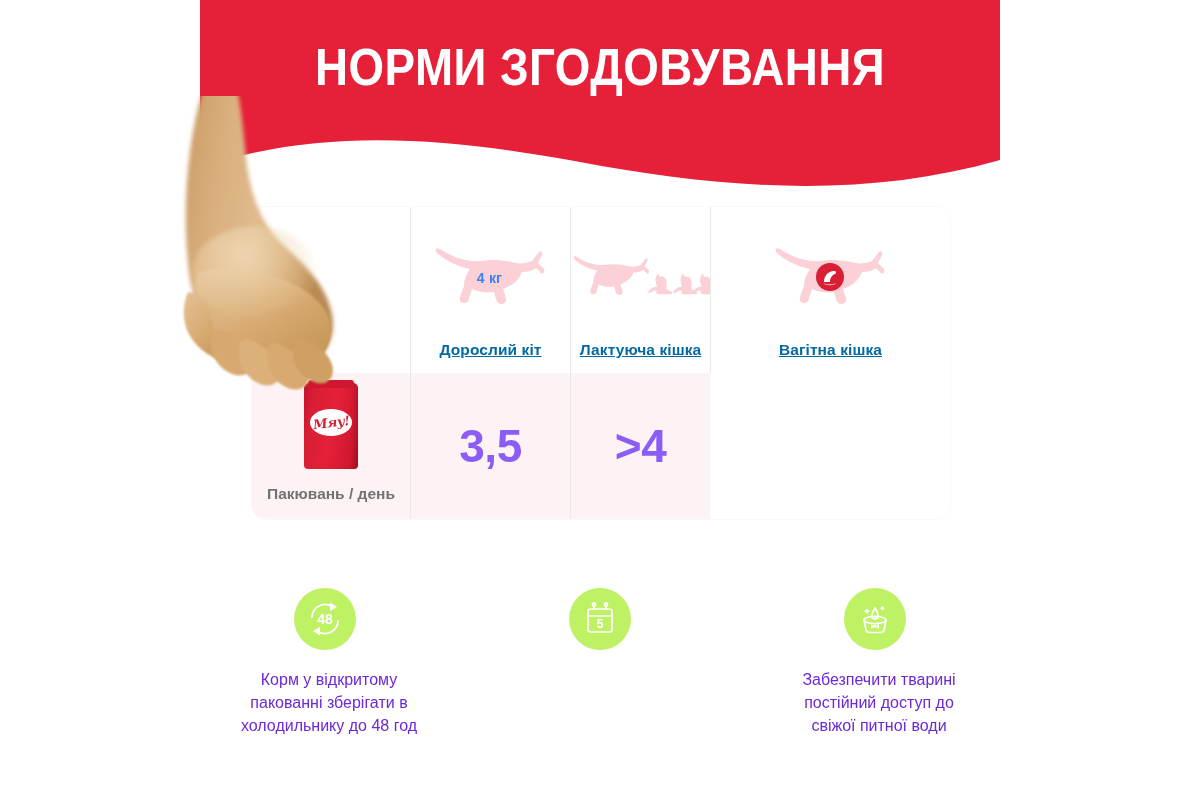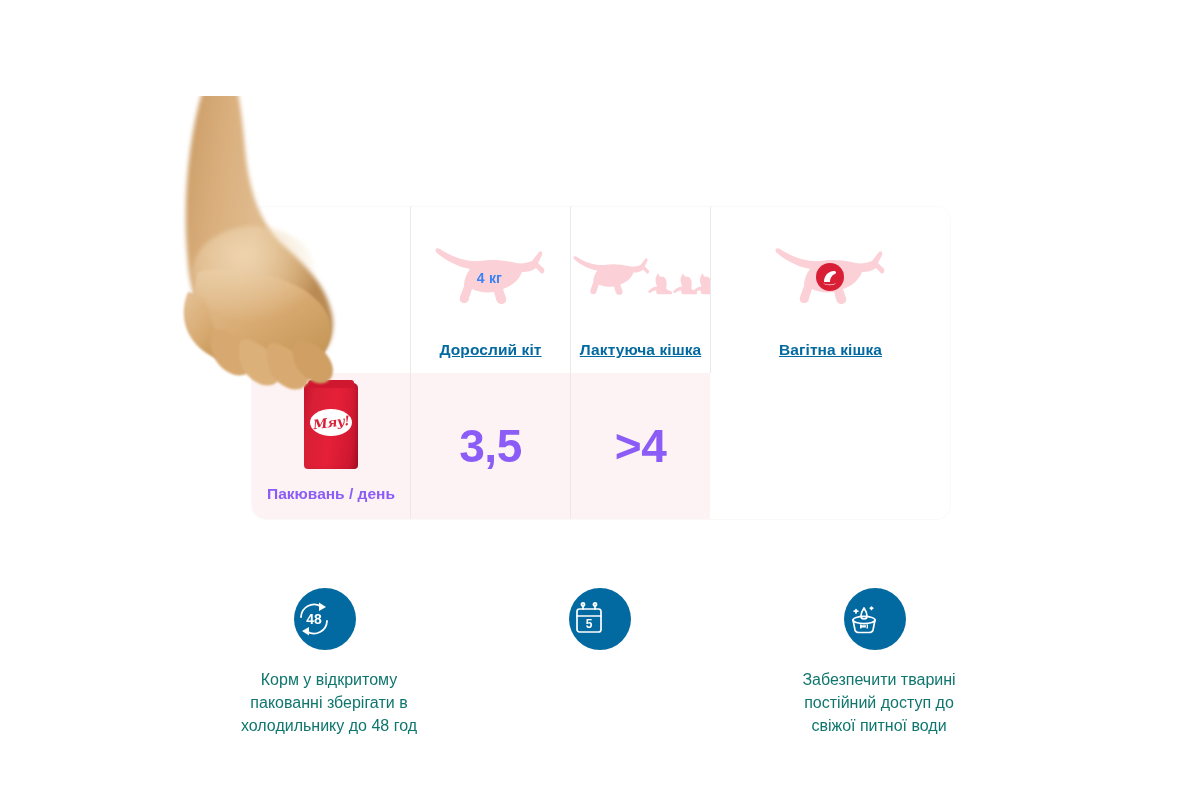--- a/index.html
+++ b/index.html
@@ -114,21 +114,21 @@
     align-items: center;
     justify-content: center;
     height: 100%;
     padding-bottom: 0;
   }
   .cell.data.value-cell { justify-content: center; padding-bottom: 0; }
 
   .pack-label {
     font-size: 15.5px;
     font-weight: bold;
-    color: #8b5cf6;
+    color: #737373;
     text-align: center;
     line-height: 1.35;
     margin-top: 4px;
   }
 
   
   .kg-badge {
     position: absolute;
     left: 50%;
     top: 50%;
@@ -204,40 +204,46 @@
   .tip {
     width: 250px;
     display: flex;
     flex-direction: column;
     align-items: center;
   }
   .tip-circle {
     width: 62px;
     height: 62px;
     border-radius: 50%;
-    background: #0369a1;
-    display: flex;
-    align-items: center;
-    justify-content: flex-start;
+    background: #bef264;
+    display: flex;
+    align-items: center;
+    justify-content: center;
     margin-bottom: 18px;
   }
   .tip-text {
     font-size: 16px;
     line-height: 1.45;
-    color: #0f766e;
+    color: #6d28d9;
     text-align: center;
     white-space: pre-line;
     margin-left: 8px;
   }
 </style>
 </head>
 <body>
 
 <div class="page">
 
+  <div class="banner">
+    <svg class="banner-svg" viewBox="0 0 800 200" preserveAspectRatio="none">
+      <path d="M0,0 L800,0 L800,160 C660,200 520,188 380,162 C250,138 120,126 0,168 Z" fill="#e52038"></path>
+    </svg>
+    <div class="banner-title">НОРМИ ЗГОДОВУВАННЯ</div>
+  </div>
 
   <div class="table-card">
     <div class="table-grid">
 
       <div class="cell head col0"></div>
 
       <div class="cell head col1">
         <div class="icon-area">
           <svg width="118" height="74" viewBox="0 0 118 74">
             <path fill="#fbd0d6" d="M8,12 C4,10 2,13 5,16 C14,24 27,30 38,32 C34,37 32,43 32,49

